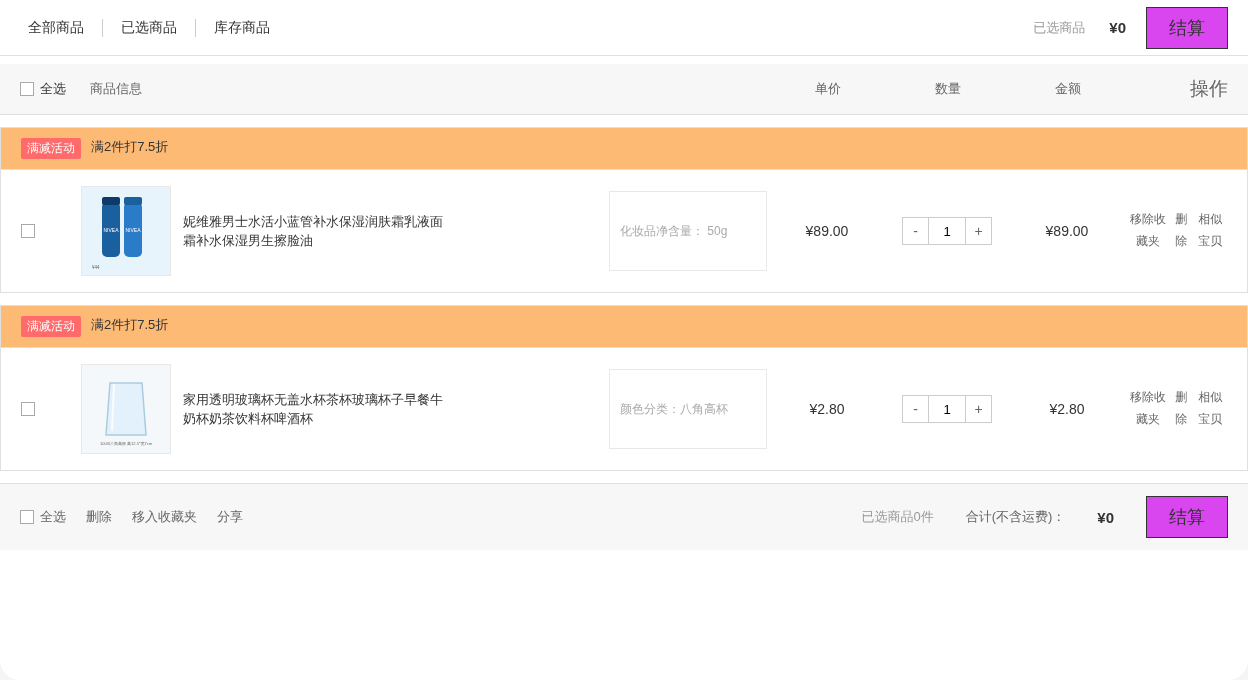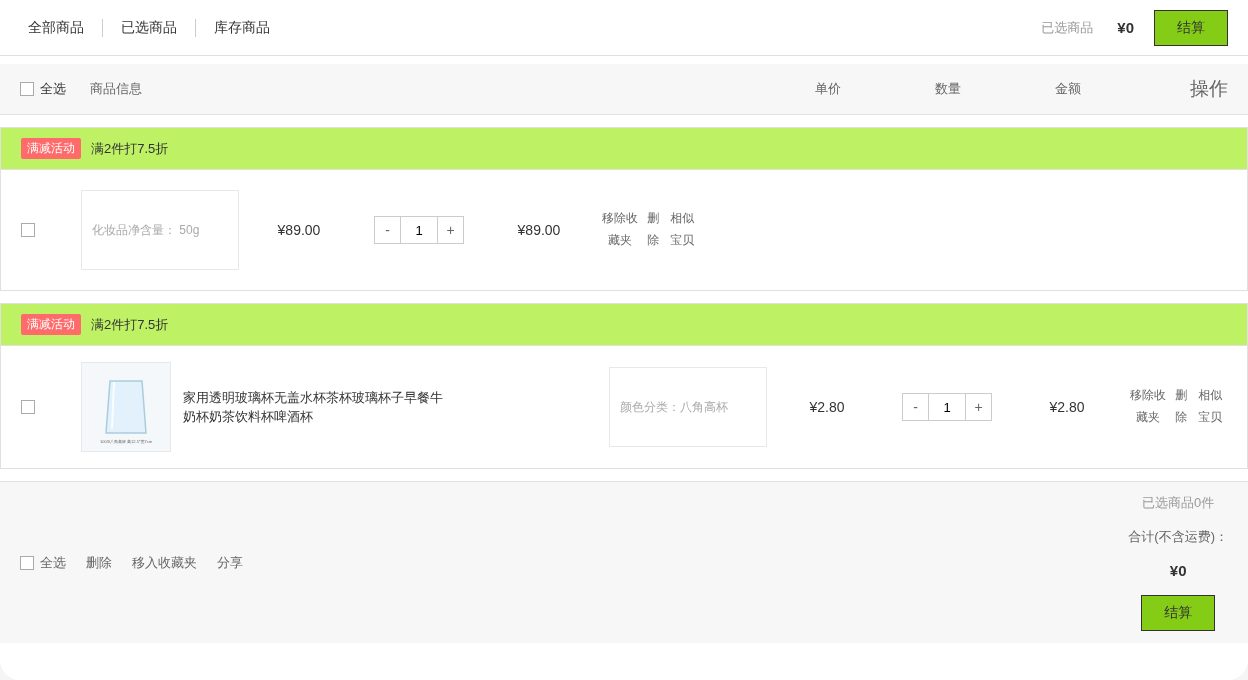--- a/index.html
+++ b/index.html
@@ -9,34 +9,34 @@
     
     
     .top-nav { display: flex; align-items: center; padding: 0 20px; height: 56px; background: #fff; border-bottom: 1px solid #e0e0e0; }
     .top-nav-items { display: flex; align-items: center; gap: 0; flex: 1; }
     .nav-item { padding: 0 18px; color: #333; font-size: 14px; cursor: pointer; border-right: 1px solid #ccc; }
     .nav-item:first-child { padding-left: 8px; }
     .nav-item:last-child { border-right: none; }
     .nav-right { display: flex; align-items: center; gap: 20px; }
     .selected-goods-label { color: #999; font-size: 13px; }
     .selected-goods-amount { color: #333; font-size: 15px; font-weight: bold; margin-left: 4px; }
-    .checkout-btn { border: 1px solid #333; background: #84cc16; padding: 8px 22px; font-size: 14px; cursor: pointer; color: #333; }
+    .checkout-btn { border: 1px solid #333; background: #d946ef; padding: 8px 22px; font-size: 18px; cursor: pointer; color: #333; }
 
     
     .table-header { display: flex; align-items: center; padding: 12px 20px; background: #f7f7f7; border-bottom: 1px solid #e0e0e0; margin-top: 8px; }
     .col-select { width: 60px; display: flex; align-items: center; gap: 6px; }
     .col-product-info { flex: 1; padding-left: 10px; color: #666; font-size: 13px; }
     .col-price { width: 120px; text-align: center; color: #666; font-size: 13px; }
     .col-qty { width: 120px; text-align: center; color: #666; font-size: 13px; }
     .col-amount { width: 120px; text-align: center; color: #666; font-size: 13px; }
     .col-action { width: 100px; text-align: right; color: #666; font-size: 19px; }
 
     
     .product-group { margin: 12px 0; border: 1px solid #e0e0e0; background: #fff; }
-    .group-header { display: flex; align-items: center; padding: 10px 20px; background: #bef264; border-bottom: 1px solid #e0e0e0; }
+    .group-header { display: flex; padding: 10px 20px; background: #fdba74; border-bottom: 1px solid #e0e0e0; }
     .activity-badge { background: #ff6b6b; color: #fff; padding: 2px 6px; font-size: 12px; border-radius: 2px; margin-right: 10px; }
     .activity-desc { color: #333; font-size: 13px; }
 
     
     .product-row { display: flex; align-items: center; padding: 16px 20px; background: #fff; min-height: 120px; }
     .row-select { width: 60px; display: flex; align-items: center; }
     .row-product { flex: 1; display: flex; align-items: center; gap: 12px; }
     .product-img { width: 90px; height: 90px; border: 1px solid #e8e8e8; overflow: hidden; flex-shrink: 0; display: flex; align-items: center; justify-content: center; background: #f9f9f9; }
     .product-title { font-size: 13px; color: #333; line-height: 1.5; max-width: 260px; }
     .product-spec-box { width: 158px; border: 1px solid #e8e8e8; min-height: 80px; display: flex; align-items: center; padding: 8px 10px; flex-shrink: 0; }
@@ -51,21 +51,21 @@
     .row-action { width: 100px; text-align: center; display: flex; flex-direction: row; gap: 4px; align-items: center; }
     .action-link { color: #666; font-size: 12px; cursor: pointer; line-height: 1.8; }
 
     
     .custom-checkbox { width: 14px; height: 14px; border: 1px solid #aaa; display: inline-block; cursor: pointer; flex-shrink: 0; background: #fff; }
 
     
     .bottom-bar { display: flex; align-items: center; padding: 12px 20px; background: #f7f7f7; border-top: 1px solid #e0e0e0; margin-top: 8px; position: sticky; bottom: 0; }
     .bottom-left { display: flex; align-items: center; gap: 20px; }
     .bottom-action { color: #666; font-size: 13px; cursor: pointer; }
-    .bottom-right { margin-left: auto; display: flex; align-items: center; gap: 16px; flex-direction: column; }
+    .bottom-right { margin-left: auto; display: flex; align-items: center; gap: 32px; }
     .selected-count { color: #999; font-size: 13px; }
     .total-label { color: #666; font-size: 13px; }
     .total-amount { color: #333; font-size: 15px; font-weight: bold; }
   </style>
 </head>
 <body>
 
 <div class="page-wrapper">
 
   <div class="top-nav">
@@ -95,20 +95,39 @@
 
   <div class="product-group">
     <div class="group-header">
       <span class="activity-badge">满减活动</span>
       <span class="activity-desc">满2件打7.5折</span>
     </div>
     <div class="product-row">
       <div class="row-select">
         <span class="custom-checkbox"></span>
       </div>
+      <div class="row-product">
+
+        <div class="product-img">
+          <svg width="88" height="88" viewBox="0 0 88 88">
+            <rect width="88" height="88" fill="#e8f4fb"></rect>
+
+            <rect x="20" y="15" width="18" height="55" rx="5" fill="#1a5f9e"></rect>
+            <rect x="42" y="15" width="18" height="55" rx="5" fill="#2a7bc8"></rect>
+            <rect x="20" y="10" width="18" height="8" rx="2" fill="#0d3a6b"></rect>
+            <rect x="42" y="10" width="18" height="8" rx="2" fill="#1a5f9e"></rect>
+
+            <text x="29" y="45" font-size="5" fill="white" text-anchor="middle" font-family="Arial">NIVEA</text>
+            <text x="51" y="45" font-size="5" fill="white" text-anchor="middle" font-family="Arial">NIVEA</text>
+
+            <text x="10" y="82" font-size="4.5" fill="#666" font-family="Arial">¥44</text>
+          </svg>
+        </div>
+        <div class="product-title">妮维雅男士水活小蓝管补水保湿润肤霜乳液面霜补水保湿男生擦脸油</div>
+      </div>
       <div class="product-spec-box">
         <span class="product-spec">化妆品净含量：  50g</span>
       </div>
       <div class="row-price">¥89.00</div>
       <div class="row-qty">
         <div class="qty-control">
           <button class="qty-btn">-</button>
           <input class="qty-input" type="text" value="1" style="">
           <button class="qty-btn">+</button>
         </div>

